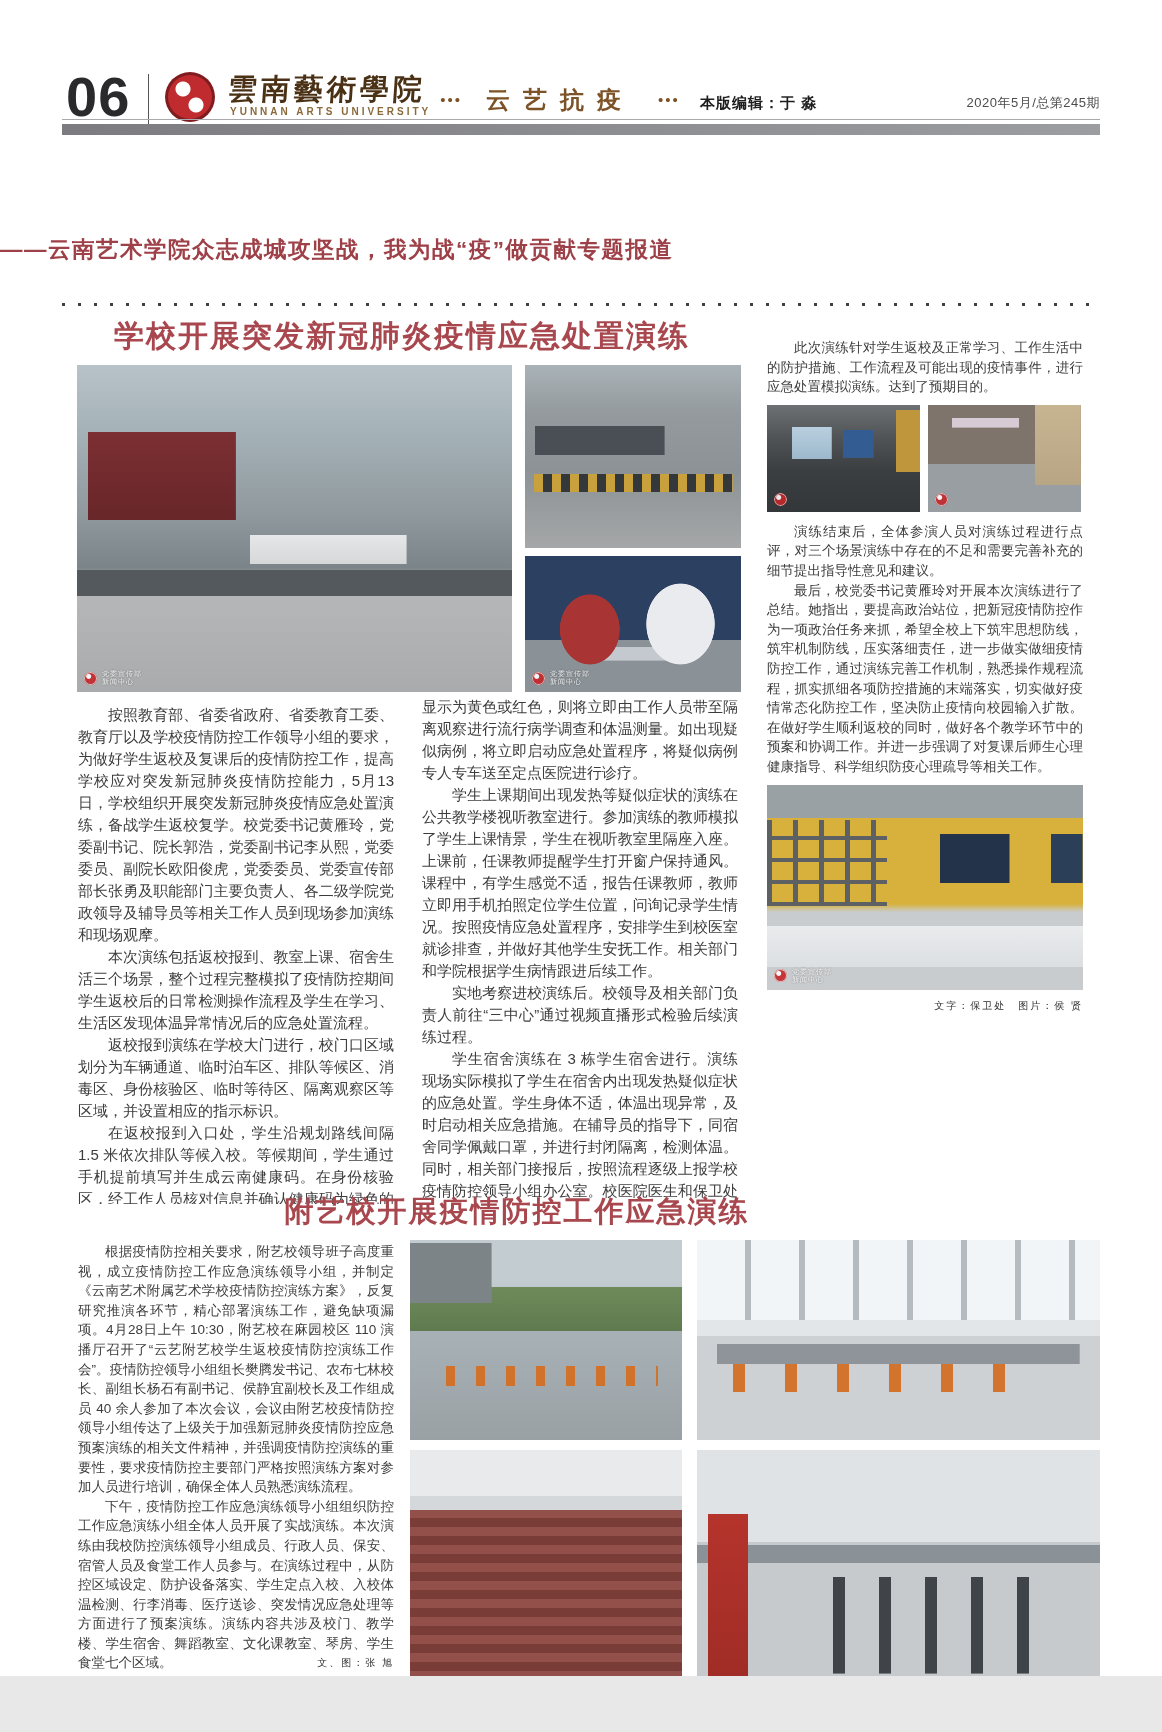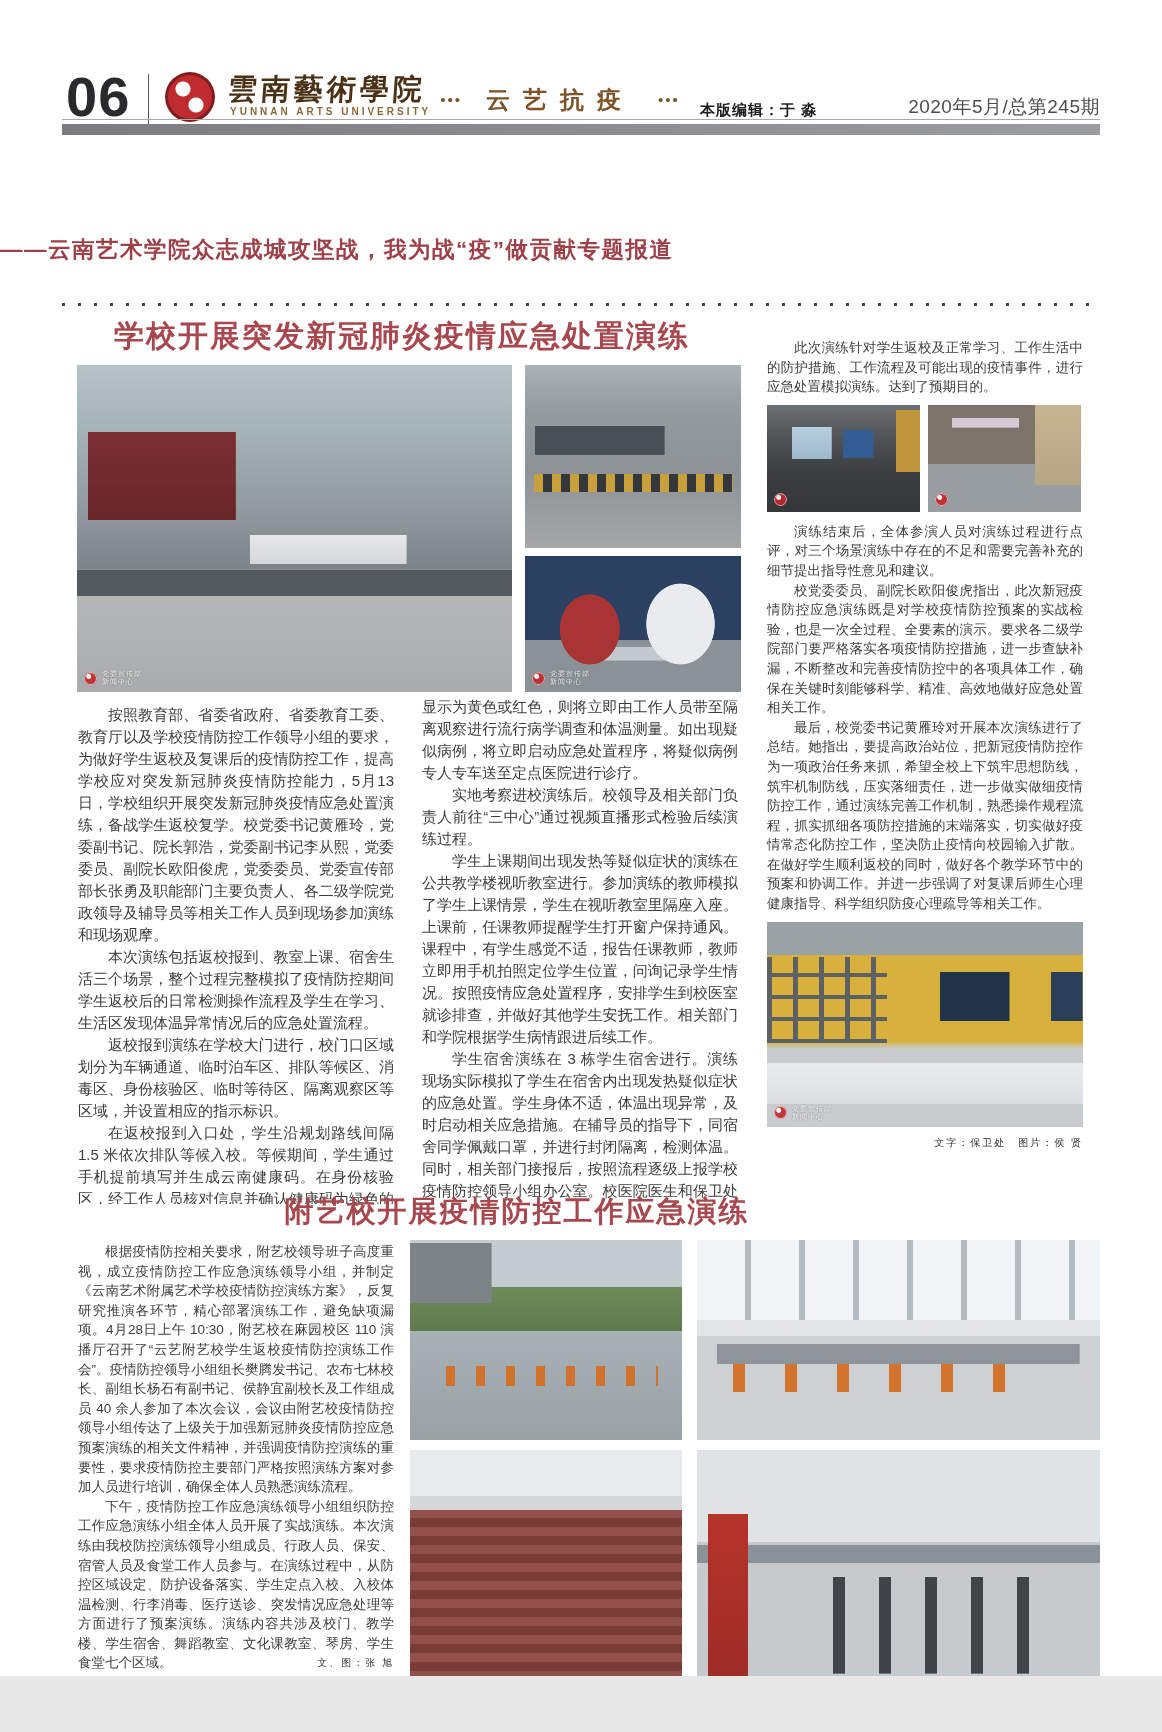--- a/index.html
+++ b/index.html
@@ -14,23 +14,23 @@
     background:radial-gradient(circle at 36% 34%, #ffffff 0 7px, transparent 8px),
                radial-gradient(circle at 62% 66%, #ffffff 0 7px, transparent 8px),
                #bf2b2e;
     box-shadow:inset 0 0 0 3px #7e1d20;}
   .logo-cn{position:absolute;left:228px;top:70px;font-size:29px;font-weight:bold;color:#4a3115;
     letter-spacing:4px;transform:skewX(-4deg);}
   .logo-en{position:absolute;left:230px;top:106px;font-size:10px;color:#8a6a3a;letter-spacing:3px;font-weight:bold;}
   .section-label-wrap{position:absolute;left:415px;top:84px;width:290px;text-align:center;white-space:nowrap;}
   .section-dots{color:#7d5226;font-size:15px;letter-spacing:2px;vertical-align:3px;}
   .section-label{color:#7d5226;font-size:24px;font-weight:bold;letter-spacing:13px;margin:0 24px;}
-  .header-meta{position:absolute;left:700px;top:94px;width:400px;display:flex;justify-content:space-between;align-items:flex-end;}
+  .header-meta{position:absolute;left:700px;top:94px;width:400px;display:flex;justify-content:space-between;align-items:flex-start;}
   .editor-label{font-size:15px;color:#1e1e1e;font-weight:bold;letter-spacing:1px;}
-  .issue-label{font-size:19px;color:#4d4d4d;letter-spacing:.5px;}
+  .issue-label{font-size:13px;color:#4d4d4d;letter-spacing:.5px;}
   .header-thin-rule{position:absolute;left:62px;top:119px;width:1038px;height:1px;background:#a9a9ad;}
   .header-bar{position:absolute;left:62px;top:124px;width:1038px;height:11px;
     background:linear-gradient(90deg,#7c7c80,#9c9da0);}
   
   .headline{position:absolute;left:0;top:148px;width:1162px;text-align:center;
     font-size:57px;font-weight:bold;color:#9e4048;letter-spacing:7px;white-space:nowrap;}
   .subheadline{position:absolute;left:0;top:234px;width:1162px;
     font-size:22.5px;font-weight:bold;color:#9e4048;letter-spacing:1.5px;white-space:nowrap;}
   .dotted-rule{position:absolute;left:62px;top:303px;width:1038px;height:3px;
     background:repeating-linear-gradient(90deg,#3f3f3f 0 3px,transparent 3px 16px);}
@@ -187,41 +187,40 @@
 
   <div class="bodycol col-a">
     <p>按照教育部、省委省政府、省委教育工委、教育厅以及学校疫情防控工作领导小组的要求，为做好学生返校及复课后的疫情防控工作，提高学校应对突发新冠肺炎疫情防控能力，5月13日，学校组织开展突发新冠肺炎疫情应急处置演练，备战学生返校复学。校党委书记黄雁玲，党委副书记、院长郭浩，党委副书记李从熙，党委委员、副院长欧阳俊虎，党委委员、党委宣传部部长张勇及职能部门主要负责人、各二级学院党政领导及辅导员等相关工作人员到现场参加演练和现场观摩。</p>
     <p>本次演练包括返校报到、教室上课、宿舍生活三个场景，整个过程完整模拟了疫情防控期间学生返校后的日常检测操作流程及学生在学习、生活区发现体温异常情况后的应急处置流程。</p>
     <p>返校报到演练在学校大门进行，校门口区域划分为车辆通道、临时泊车区、排队等候区、消毒区、身份核验区、临时等待区、隔离观察区等区域，并设置相应的指示标识。</p>
     <p>在返校报到入口处，学生沿规划路线间隔 1.5 米依次排队等候入校。等候期间，学生通过手机提前填写并生成云南健康码。在身份核验区，经工作人员核对信息并确认健康码为绿色的方可进入消毒区。经消毒后，学生进入热成像测温室，确认体温正常后进入校园办理相关返校手续。如健康码</p>
   </div>
 
   <div class="bodycol col-b">
     <p class="noindent">显示为黄色或红色，则将立即由工作人员带至隔离观察进行流行病学调查和体温测量。如出现疑似病例，将立即启动应急处置程序，将疑似病例专人专车送至定点医院进行诊疗。</p>
+    <p>学生上课期间出现发热等疑似症状的演练在公共教学楼视听教室进行。参加演练的教师模拟了学生上课情景，学生在视听教室里隔座入座。上课前，任课教师提醒学生打开窗户保持通风。课程中，有学生感觉不适，报告任课教师，教师立即用手机拍照定位学生位置，问询记录学生情况。按照疫情应急处置程序，安排学生到校医室就诊排查，并做好其他学生安抚工作。相关部门和学院根据学生病情跟进后续工作。</p>
     <p>实地考察进校演练后。校领导及相关部门负责人前往“三中心”通过视频直播形式检验后续演练过程。</p>
-    <p>学生上课期间出现发热等疑似症状的演练在公共教学楼视听教室进行。参加演练的教师模拟了学生上课情景，学生在视听教室里隔座入座。上课前，任课教师提醒学生打开窗户保持通风。课程中，有学生感觉不适，报告任课教师，教师立即用手机拍照定位学生位置，问询记录学生情况。按照疫情应急处置程序，安排学生到校医室就诊排查，并做好其他学生安抚工作。相关部门和学院根据学生病情跟进后续工作。</p>
     <p>学生宿舍演练在 3 栋学生宿舍进行。演练现场实际模拟了学生在宿舍内出现发热疑似症状的应急处置。学生身体不适，体温出现异常，及时启动相关应急措施。在辅导员的指导下，同宿舍同学佩戴口罩，并进行封闭隔离，检测体温。同时，相关部门接报后，按照流程逐级上报学校疫情防控领导小组办公室。校医院医生和保卫处工作人员随即赶到现场进行处置和隔离。</p>
   </div>
 
   <div class="bodycol col-c">
     <p class="c3-p">此次演练针对学生返校及正常学习、工作生活中的防护措施、工作流程及可能出现的疫情事件，进行应急处置模拟演练。达到了预期目的。</p>
     <div class="c3-photo-row">
       <div class="photo-flow ph-monitor">
         <div class="wm">
           <span class="wm-seal"></span>
         </div>
       </div>
       <div class="photo-flow ph-dorm">
         <div class="wm">
           <span class="wm-seal"></span>
         </div>
       </div>
     </div>
     <p class="c3-p">演练结束后，全体参演人员对演练过程进行点评，对三个场景演练中存在的不足和需要完善补充的细节提出指导性意见和建议。</p>
-    <p class="c3-p">校党委委员、副院长欧阳俊虎指出，此次新冠疫情防控应急演练既是对学校疫情防控预案的实战检验，也是一次全过程、全要素的演示。要求各二级学院部门要严格落实各项疫情防控措施，进一步查缺补漏，不断整改和完善疫情防控中的各项具体工作，确保在关键时刻能够科学、精准、高效地做好应急处置相关工作。</p>
     <p class="c3-p">最后，校党委书记黄雁玲对开展本次演练进行了总结。她指出，要提高政治站位，把新冠疫情防控作为一项政治任务来抓，希望全校上下筑牢思想防线，筑牢机制防线，压实落细责任，进一步做实做细疫情防控工作，通过演练完善工作机制，熟悉操作规程流程，抓实抓细各项防控措施的末端落实，切实做好疫情常态化防控工作，坚决防止疫情向校园输入扩散。在做好学生顺利返校的同时，做好各个教学环节中的预案和协调工作。并进一步强调了对复课后师生心理健康指导、科学组织防疫心理疏导等相关工作。</p>
     <div class="photo-flow ph-meeting c3-photo-big">
       <div class="wm">
         <span class="wm-seal"></span>
         <span class="wm-text">
           <span>党委宣传部</span><br>
           <span>新闻中心</span>
         </span>
       </div>
     </div>

